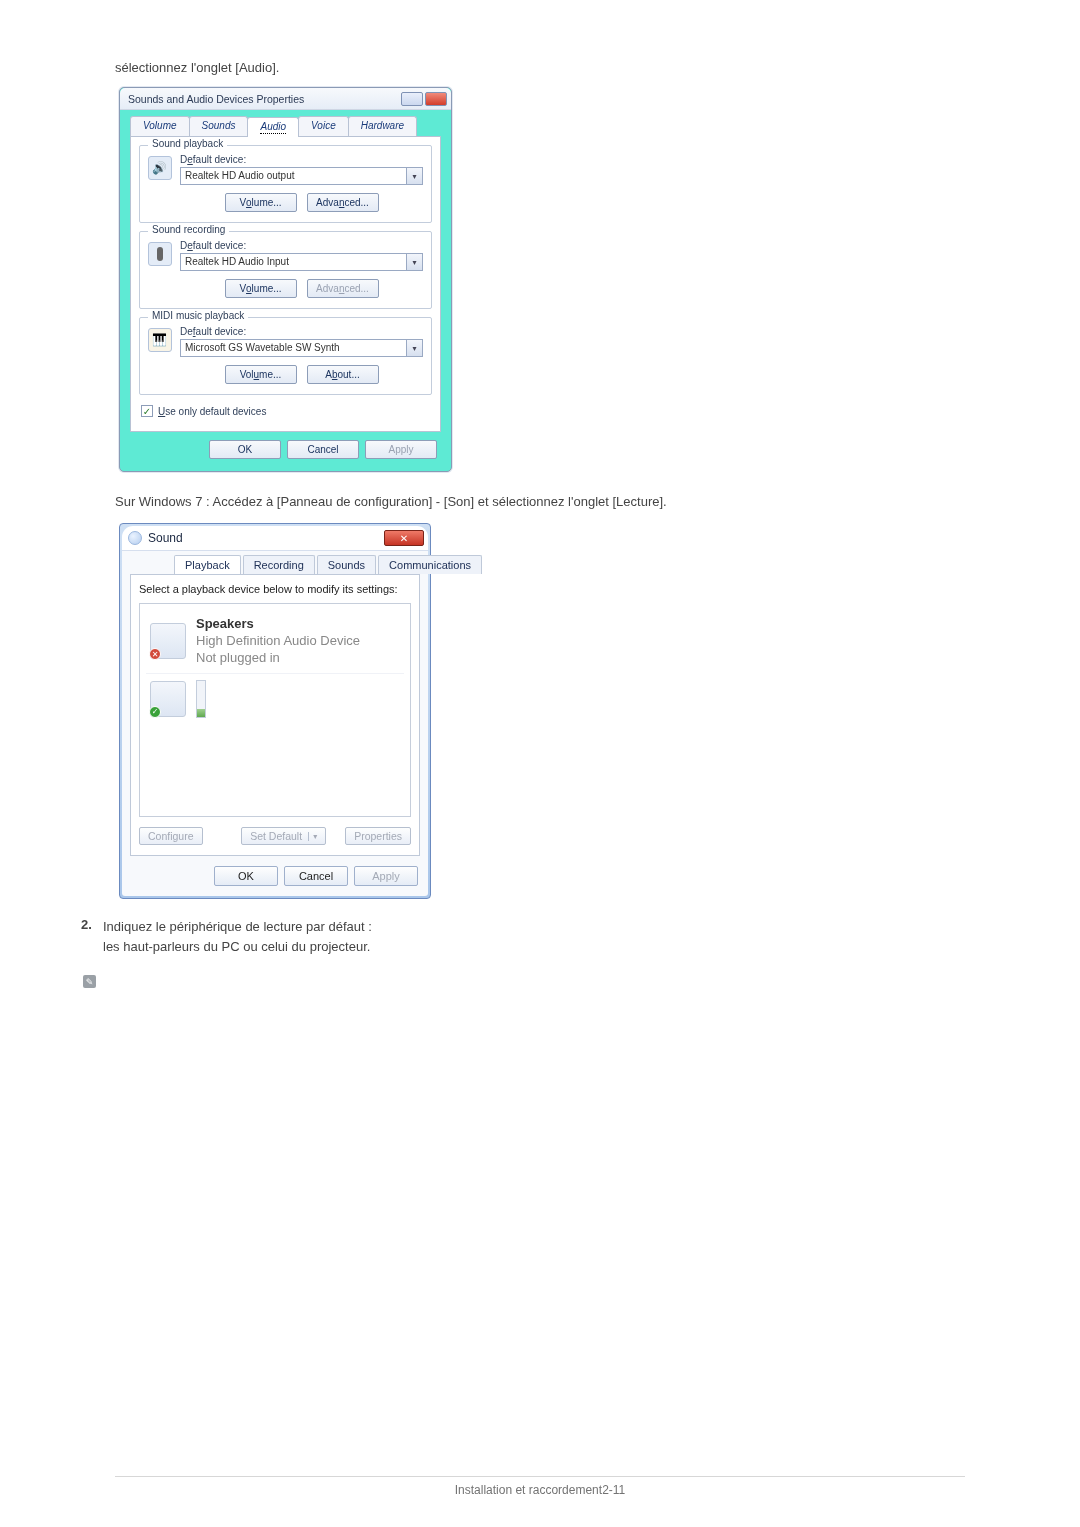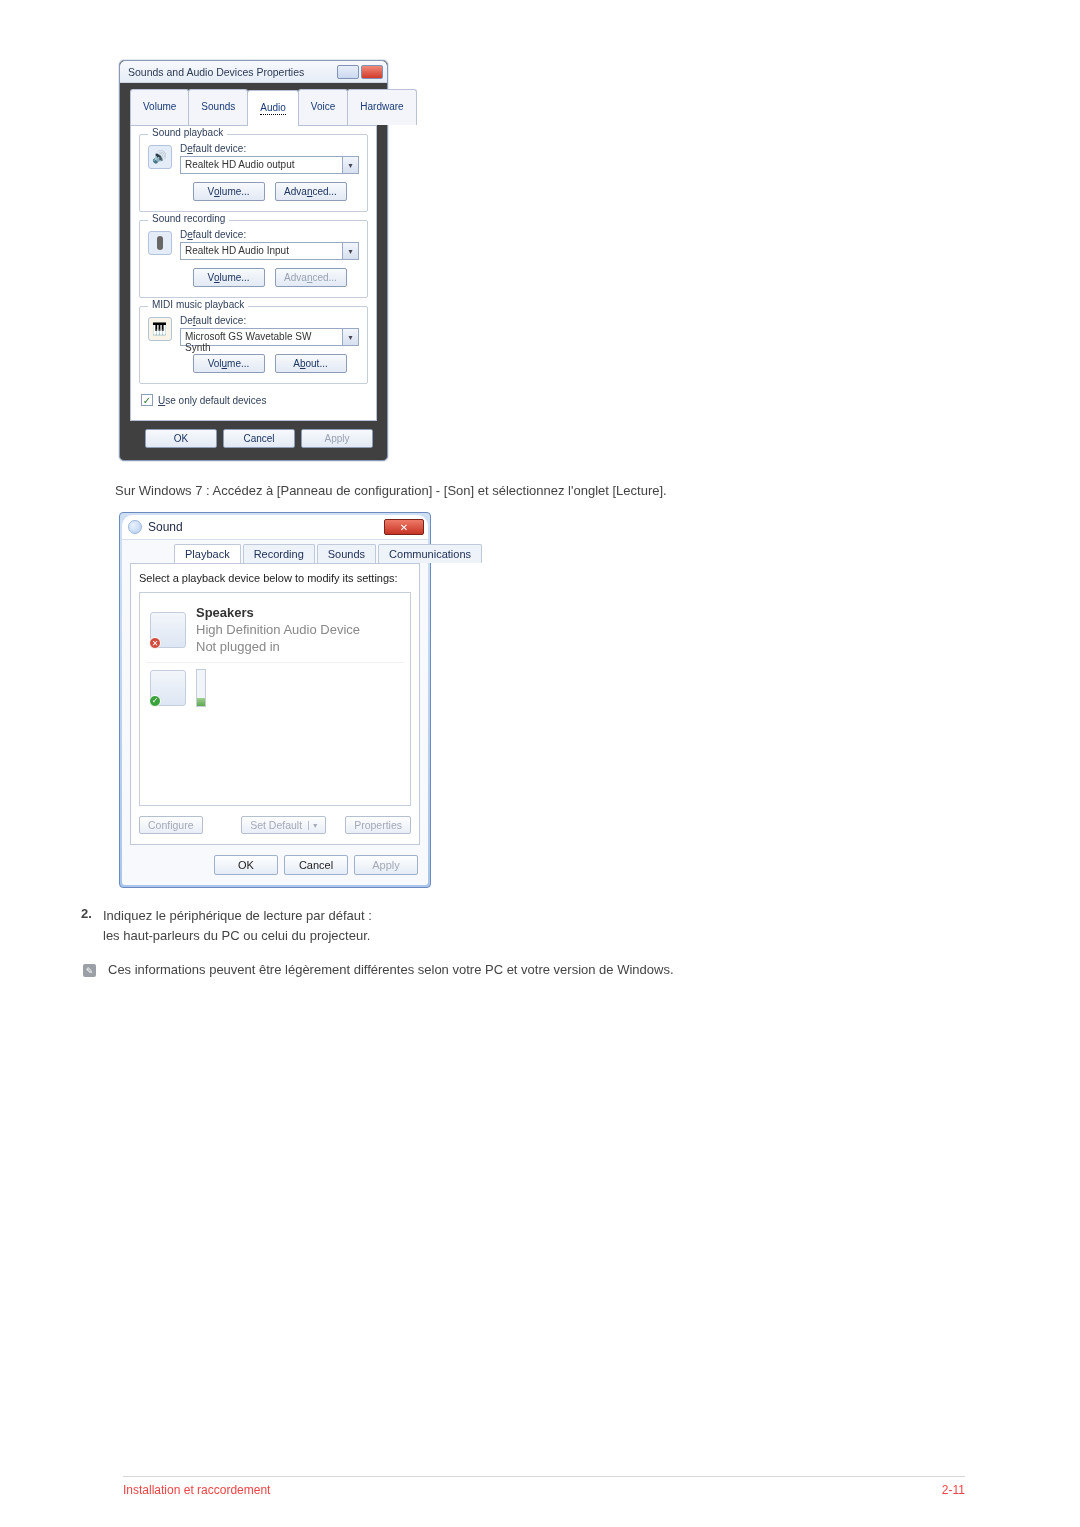--- a/index.html
+++ b/index.html
@@ -7,28 +7,28 @@
   .page { width: 1080px; height: 1527px; padding: 60px 115px 40px 115px; position: relative; }
   .intro { font-size: 13px; color: #444; margin-bottom: 12px; }
   .intro2 { font-size: 13px; color: #444; margin: 22px 0 14px 0; }
   .step-row { display: flex; align-items: flex-start; font-size: 13px; color: #444; margin-top: 18px; }
   .step-num { font-weight: bold; width: 22px; margin-left: -34px; text-align: right; padding-right: 12px; }
   .step-body { flex: 1; line-height: 1.55; }
   .note-row { display: flex; align-items: flex-start; font-size: 13px; color: #444; margin-top: 16px; }
   .note-ico { width: 13px; height: 13px; background: #9aa0a6; border-radius: 2px; margin: 2px 12px 0 -32px; display:flex; align-items:center; justify-content:center; color:#fff; font-size:9px; }
 
   
-  .xp-dialog { width: 269px; border: 1px solid #8a9ab5; border-radius: 5px; background: #404040; font-family: Tahoma, Arial, sans-serif; box-shadow: 0 0 0 1px #e3e8f1; margin-left: 4px; margin-bottom: 6px; }
+  .xp-dialog { width: 333px; border: 1px solid #8a9ab5; border-radius: 5px; background: #5eead4; font-family: Tahoma, Arial, sans-serif; box-shadow: 0 0 0 1px #e3e8f1; margin-left: 4px; margin-bottom: 6px; }
   .xp-titlebar { height: 22px; display:flex; align-items:center; justify-content:space-between; padding: 0 4px 0 8px; background: linear-gradient(#f7f9fc,#e6edf7); border-bottom: 1px solid #cfd6e4; border-radius: 5px 5px 0 0; font-size: 10.5px; color:#2b3a55; }
   .xp-winbtns { display:flex; gap:2px; }
   .xp-winbtn { width: 22px; height: 14px; border:1px solid #7f92b5; border-radius:2px; background: linear-gradient(#e9effb,#cbd8ef); }
   .xp-winbtn.close { background: linear-gradient(#f08a7b,#d23c2b); }
   .xp-body { padding: 6px 10px 10px 10px; }
   .xp-tabs { display:flex; font-size: 10px; }
-  .xp-tab { padding: 11px 12px; border:1px solid #b8c2d4; border-bottom:none; background:#f3f5fa; color:#1a3b7a; border-radius: 3px 3px 0 0; margin-right:-1px; }
+  .xp-tab { padding: 3px 12px; border:1px solid #b8c2d4; border-bottom:none; background:#f3f5fa; color:#1a3b7a; border-radius: 3px 3px 0 0; margin-right:-1px;font-style:italic; }
   .xp-tab.active { background:#fff; position:relative; top:1px; }
   .xp-tab.active .tab-underline { display:block; }
   .tab-underline { display:none; border-bottom:1px dotted #000; margin-top:1px; }
   .xp-tabpanel { border:1px solid #b8c2d4; padding: 8px 8px 10px 8px; background:#fff; }
   .xp-group { border:1px solid #c3cddc; border-radius:2px; padding: 8px 8px 10px 8px; margin-bottom: 8px; position:relative; }
   .xp-legend { position:absolute; top:-8px; left:8px; background:#fff; padding:0 4px; font-size:10px; color:#2f3f59; }
   .xp-devrow { display:flex; align-items:flex-start; gap:8px; }
   .xp-ico { width: 24px; height: 24px; border-radius:3px; background:#e4ecf7; border:1px solid #b3c3db; flex:none; margin-top:2px; display:flex; align-items:center; justify-content:center; font-size:12px; }
   .xp-ico.mic::before { content:""; width:6px; height:14px; background:#666; border-radius:3px; display:block; }
   .xp-ico.midi { background:#f9f4e6; }
@@ -69,27 +69,28 @@
   .w7-texts .name { font-weight:bold; color:#333; }
   .w7-meter { width:10px; height:38px; border:1px solid #c3cddc; background:#f1f4f9; display:flex; flex-direction:column-reverse; }
   .w7-meter .fill { width:100%; background: linear-gradient(#9fd08f,#5fa84f); }
   .w7-ctrlrow { display:flex; align-items:center; justify-content:space-between; margin-top:10px; font-size:11px; }
   .w7-smbtn { height:18px; padding: 8px 8px; font-size:10.5px; border:1px solid #b5bfcf; border-radius:2px; background:linear-gradient(#fdfefe,#e9eef7); color:#555; display:flex; align-items:center; }
   .w7-smbtn .split { border-left:1px solid #b5bfcf; margin-left:6px; padding-left:4px; font-size:8px; }
   .w7-smbtn.disabled, .w7-btn.disabled { color:#a4aab6; }
   .w7-footer { display:flex; justify-content:flex-end; gap:6px; padding: 10px 2px 2px 2px; }
   .w7-btn { min-width:64px; height:20px; font-size:11px; border:1px solid #9fb0cc; border-radius:2px; background:linear-gradient(#fefefe,#e5ecf6); color:#222; display:flex; align-items:center; justify-content:center; }
 
-  .page-footer { position:absolute; left:123px; right:115px; bottom:30px; border-top:1px solid #d7d7d7; display:flex; justify-content:space-between; padding-top:6px; color:#ef4444; font-size:12px; }
+  .page-footer { position:absolute; left:115px; right:115px; bottom:30px; border-top:1px solid #d7d7d7; display:flex; justify-content:center; padding-top:6px; color:#737373; font-size:12px; }
 </style>
 </head>
 <body>
 
 <div class="page">
 
+  <div class="intro">sélectionnez l'onglet [Audio].</div>
 
   <div class="xp-dialog">
     <div class="xp-titlebar">
       <span>Sounds and Audio Devices Properties</span>
       <div class="xp-winbtns">
         <div class="xp-winbtn"></div>
         <div class="xp-winbtn close"></div>
       </div>
     </div>
     <div class="xp-body">
@@ -257,21 +258,20 @@
   <div class="step-row">
     <div class="step-num">2.</div>
     <div class="step-body">
       <span>Indiquez le périphérique de lecture par défaut :</span><br>
       <span>les haut-parleurs du PC ou celui du projecteur.</span>
     </div>
   </div>
 
   <div class="note-row">
     <div class="note-ico">✎</div>
-    <div>Ces informations peuvent être légèrement différentes selon votre PC et votre version de Windows.</div>
   </div>
 
   <div class="page-footer">
     <span>Installation et raccordement</span>
     <span>2-11</span>
   </div>
 
 </div>
 
 </body></html>

